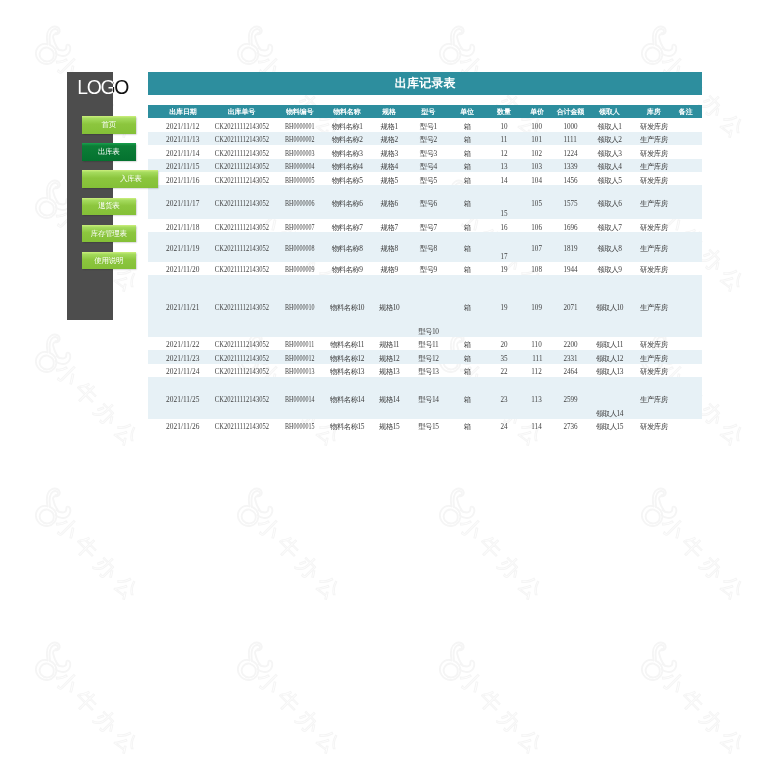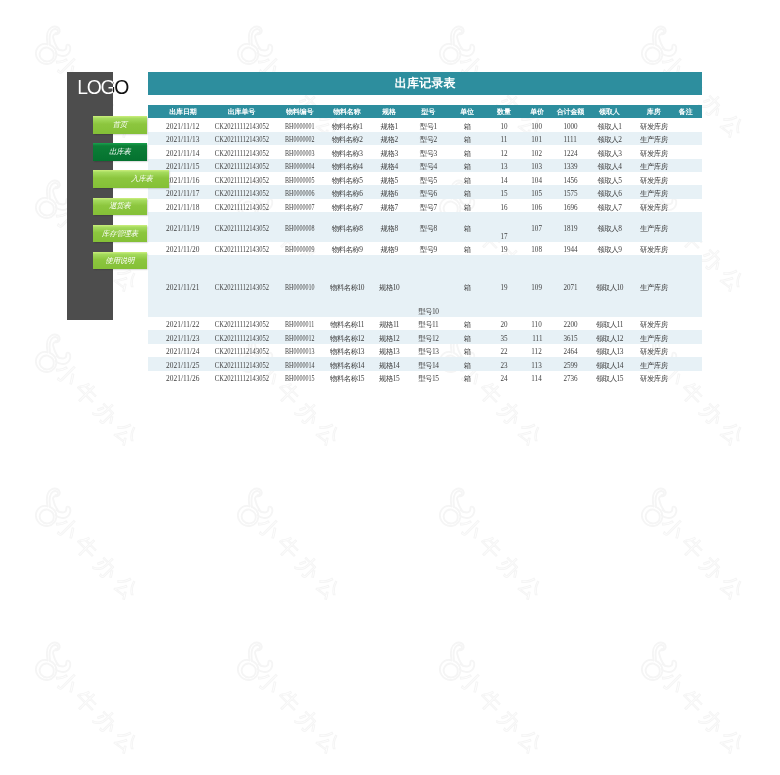--- a/index.html
+++ b/index.html
@@ -9,21 +9,21 @@
   #wm{position:absolute;left:0;top:0;width:780px;height:775px;z-index:0;}
   .panel{position:absolute;z-index:2;}
   #sidebar{left:67px;top:72px;width:46px;height:248px;background:#4d4d4d;z-index:2;}
   #logo{position:absolute;left:77.2px;top:76.6px;z-index:3;height:20px;}
   #logo span{position:absolute;left:0;top:0;white-space:nowrap;
         font-family:"Liberation Sans",sans-serif;font-size:19.4px;line-height:20px;
         letter-spacing:-1.3px;}
   #logo .d{color:#101010;}
   #logoclip{position:absolute;left:0;top:0;width:35.9px;height:20px;overflow:hidden;}
   #logoclip .l{color:#ffffff;}
-  #navlist{position:absolute;left:93px;top:116px;z-index:4;font-style:italic;}
+  #navlist{position:absolute;left:82px;top:116px;z-index:4;}
   .nav{position:relative;width:53.5px;height:17.5px;margin-bottom:9.7px;
        display:flex;align-items:center;justify-content:center;color:#fff;
        font-size:7.5px;font-family:"Liberation Serif",serif;letter-spacing:-0.3px;
        box-shadow:1.4px 1.4px 1.6px rgba(0,0,0,0.32);}
   #title{left:148.1px;top:71.9px;width:554.2px;height:23.4px;background:#2d8e9e;color:#fff;
          display:flex;align-items:center;justify-content:center;
          font-family:"Liberation Serif",serif;font-weight:bold;font-size:12px;
          letter-spacing:0.2px;text-indent:0.2px;}
   #tbl{left:148.1px;top:105px;width:554.2px;}
   table{border-collapse:collapse;width:554.2px;table-layout:fixed;}
@@ -226,21 +226,21 @@
           <td class="cjk"><span style="transform: translateX(0.1px);"></span></td>
         </tr>
         <tr class="alt">
           <td><span style="transform: translateX(2.6px);">2021/11/17</span></td>
           <td><span style="transform: translateX(-0.7px) scaleX(0.886);">CK20211112143052</span></td>
           <td><span style="transform: translateX(1.7px) scaleX(0.813);">BH0000006</span></td>
           <td class="cjk"><span style="transform: translateX(0.3px);">物料名称6</span></td>
           <td class="cjk"><span style="transform: translateX(-0.4px);">规格6</span></td>
           <td class="cjk"><span style="transform: translateX(-0.8px);">型号6</span></td>
           <td class="cjk"><span style="transform: translateX(0.3px);">箱</span></td>
-          <td><span style="transform: translateX(1.3px) scaleX(0.96);">15</span></td>
+          <td><span style="transform: translateX(1.3px) scaleX(0.96); margin-top: 20px;">15</span></td>
           <td><span style="transform: translateX(0.1px) scaleX(0.96);">105</span></td>
           <td><span style="transform: translateX(-1.9px) scaleX(0.96);">1575</span></td>
           <td class="cjk"><span style="transform: translateX(-1.5px);">领取人6</span></td>
           <td class="cjk"><span style="transform: translateX(3.9px);">生产库房</span></td>
           <td class="cjk"><span style="transform: translateX(0.1px);"></span></td>
         </tr>
         <tr>
           <td><span style="transform: translateX(2.6px);">2021/11/18</span></td>
           <td><span style="transform: translateX(-0.7px) scaleX(0.886);">CK20211112143052</span></td>
           <td><span style="transform: translateX(1.7px) scaleX(0.813);">BH0000007</span></td>
@@ -318,21 +318,21 @@
         <tr class="alt">
           <td><span style="transform: translateX(2.6px);">2021/11/23</span></td>
           <td><span style="transform: translateX(-0.7px) scaleX(0.886);">CK20211112143052</span></td>
           <td><span style="transform: translateX(1.7px) scaleX(0.813);">BH0000012</span></td>
           <td class="cjk"><span style="transform: translateX(0.3px);">物料名称12</span></td>
           <td class="cjk"><span style="transform: translateX(-0.4px);">规格12</span></td>
           <td class="cjk"><span style="transform: translateX(-0.8px);">型号12</span></td>
           <td class="cjk"><span style="transform: translateX(0.3px);">箱</span></td>
           <td><span style="transform: translateX(1.3px) scaleX(0.96);">35</span></td>
           <td><span style="transform: translateX(0.1px) scaleX(0.96);">111</span></td>
-          <td><span style="transform: translateX(-1.9px) scaleX(0.96);">3615</span></td>
+          <td><span style="transform: translateX(-1.9px) scaleX(0.96);">2331</span></td>
           <td class="cjk"><span style="transform: translateX(-1.5px);">领取人12</span></td>
           <td class="cjk"><span style="transform: translateX(3.9px);">生产库房</span></td>
           <td class="cjk"><span style="transform: translateX(0.1px);"></span></td>
         </tr>
         <tr>
           <td><span style="transform: translateX(2.6px);">2021/11/24</span></td>
           <td><span style="transform: translateX(-0.7px) scaleX(0.886);">CK20211112143052</span></td>
           <td><span style="transform: translateX(1.7px) scaleX(0.813);">BH0000013</span></td>
           <td class="cjk"><span style="transform: translateX(0.3px);">物料名称13</span></td>
           <td class="cjk"><span style="transform: translateX(-0.4px);">规格13</span></td>
@@ -349,21 +349,21 @@
           <td><span style="transform: translateX(2.6px);">2021/11/25</span></td>
           <td><span style="transform: translateX(-0.7px) scaleX(0.886);">CK20211112143052</span></td>
           <td><span style="transform: translateX(1.7px) scaleX(0.813);">BH0000014</span></td>
           <td class="cjk"><span style="transform: translateX(0.3px);">物料名称14</span></td>
           <td class="cjk"><span style="transform: translateX(-0.4px);">规格14</span></td>
           <td class="cjk"><span style="transform: translateX(-0.8px);">型号14</span></td>
           <td class="cjk"><span style="transform: translateX(0.3px);">箱</span></td>
           <td><span style="transform: translateX(1.3px) scaleX(0.96);">23</span></td>
           <td><span style="transform: translateX(0.1px) scaleX(0.96);">113</span></td>
           <td><span style="transform: translateX(-1.9px) scaleX(0.96);">2599</span></td>
-          <td class="cjk"><span style="transform: translateX(-1.5px);">领取人14</span></td>
+          <td class="cjk"><span style="transform: translateX(-1.5px); margin-top: 28px;">领取人14</span></td>
           <td class="cjk"><span style="transform: translateX(3.9px);">生产库房</span></td>
           <td class="cjk"><span style="transform: translateX(0.1px);"></span></td>
         </tr>
         <tr>
           <td><span style="transform: translateX(2.6px);">2021/11/26</span></td>
           <td><span style="transform: translateX(-0.7px) scaleX(0.886);">CK20211112143052</span></td>
           <td><span style="transform: translateX(1.7px) scaleX(0.813);">BH0000015</span></td>
           <td class="cjk"><span style="transform: translateX(0.3px);">物料名称15</span></td>
           <td class="cjk"><span style="transform: translateX(-0.4px);">规格15</span></td>
           <td class="cjk"><span style="transform: translateX(-0.8px);">型号15</span></td>

